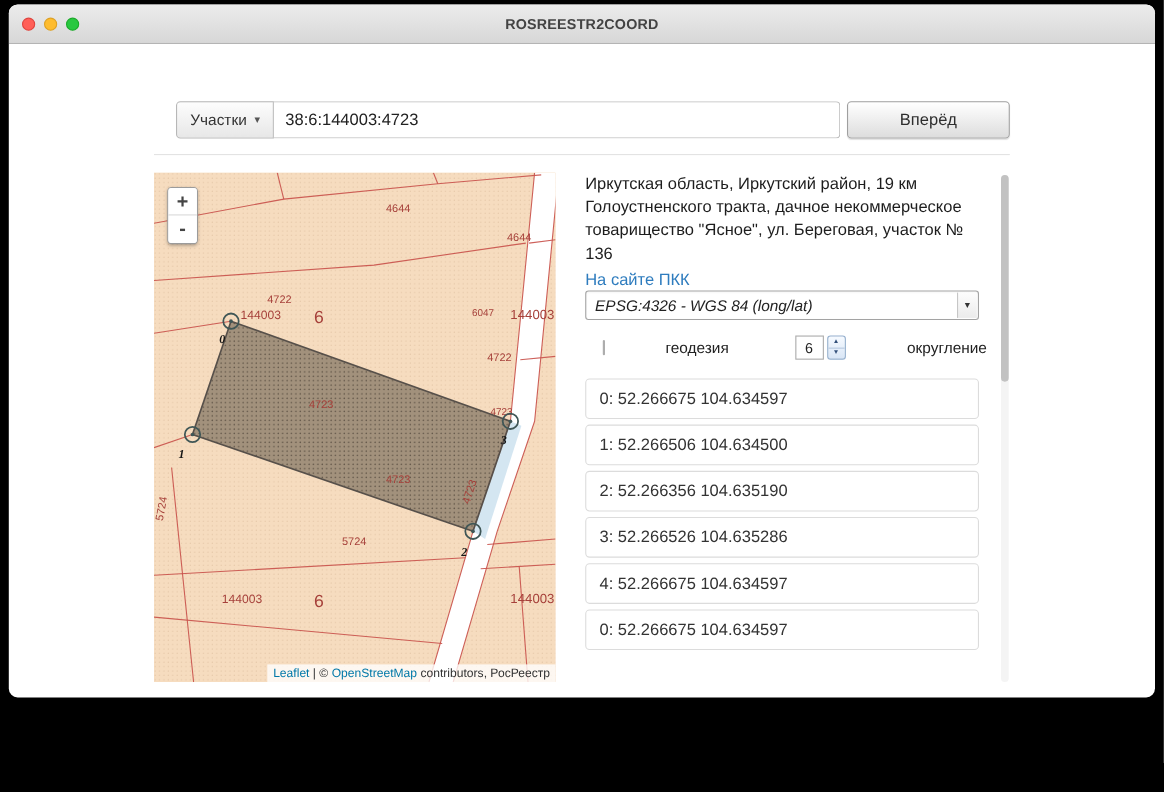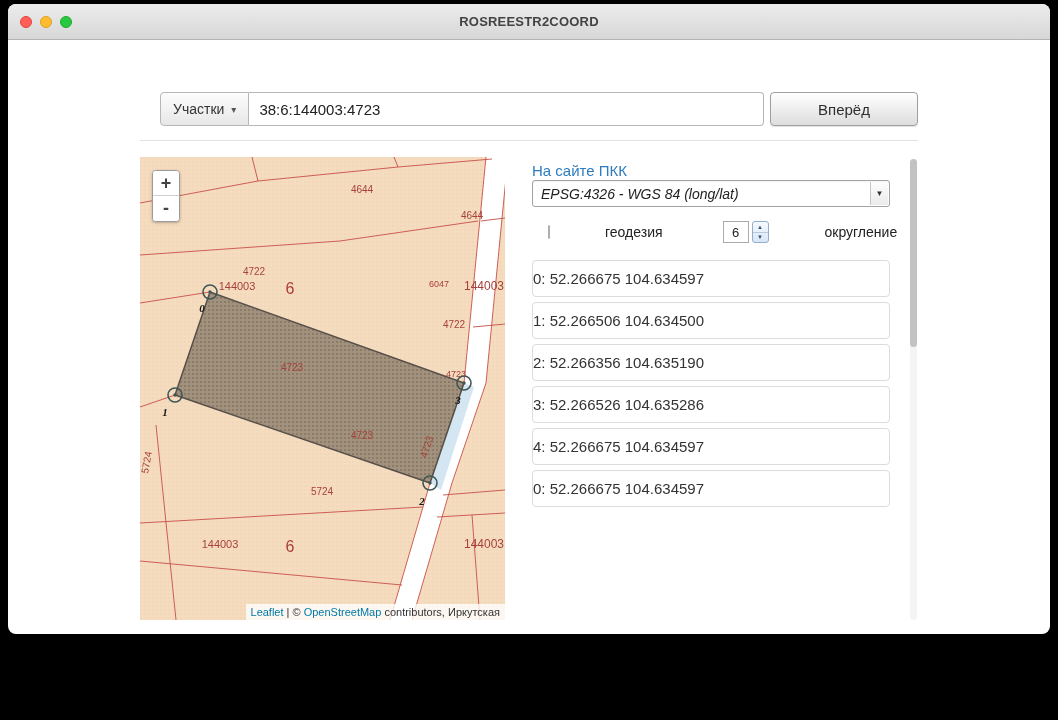--- a/index.html
+++ b/index.html
@@ -93,21 +93,21 @@
   .spin-btns{
     width:15px;margin-left:3px;display:flex;flex-direction:column;border:1px solid #93aecd;
     border-radius:3px;overflow:hidden;background:linear-gradient(#f6faff,#d9e6f6);
   }
   .spin-btn{flex:1;display:flex;align-items:center;justify-content:center;font-size:6px;color:#33507a;}
   .spin-btn.up{border-bottom:1px solid #b6c8de;}
 
   .coords{margin-top:17px;}
   .coord-row{
     box-sizing:border-box;border:1px solid #dcdcdc;border-radius:4px;background:#fff;
-    padding:9px 0;font-size:15px;color:#333;margin-bottom:5px;
+    padding:9px 12px;font-size:15px;color:#333;margin-bottom:5px;
   }
 
   .scroll-track{position:absolute;right:1px;top:2px;bottom:0;width:7px;background:#f4f4f4;border-radius:4px;}
   .scroll-thumb{position:absolute;right:1px;top:2px;width:7px;height:188px;background:#c2c2c2;border-radius:4px;}
 
   
   .pl{fill:#a6403a;font-family:"Liberation Sans",sans-serif;text-anchor:middle;}
   .vl{fill:#161616;font-family:"Liberation Serif",serif;font-style:italic;font-weight:700;font-size:11px;text-anchor:middle;}
   .redline{stroke:#c9534c;stroke-width:1;fill:none;opacity:.92;}
 </style>
@@ -218,25 +218,26 @@
             <text class="vl" x="25" y="259">1</text>
             <text class="vl" x="282" y="348">2</text>
             <text class="vl" x="318" y="247">3</text>
           </svg>
 
           <div class="zoomctl">
             <div class="zoombtn top">+</div>
             <div class="zoombtn">-</div>
           </div>
 
-          <div class="attrib"><a>Leaflet</a><span> | © </span><a>OpenStreetMap</a><span> contributors, Иркутская</span></div>
+          <div class="attrib"><a>Leaflet</a><span> | © </span><a>OpenStreetMap</a><span> contributors, РосРеестр</span></div>
         </div>
 
         <div class="panel">
           <div class="panel-inner">
+            <p class="address">Иркутская область, Иркутский район, 19 км Голоустненского тракта, дачное некоммерческое товарищество "Ясное", ул. Береговая, участок № 136</p>
             <a class="site-link">На сайте ПКК</a>
 
             <div class="select">
               <span>EPSG:4326 - WGS 84 (long/lat)</span>
               <span class="arrowbox">▼</span>
             </div>
 
             <div class="controls">
               <div class="checkbox"></div>
               <span>геодезия</span>

